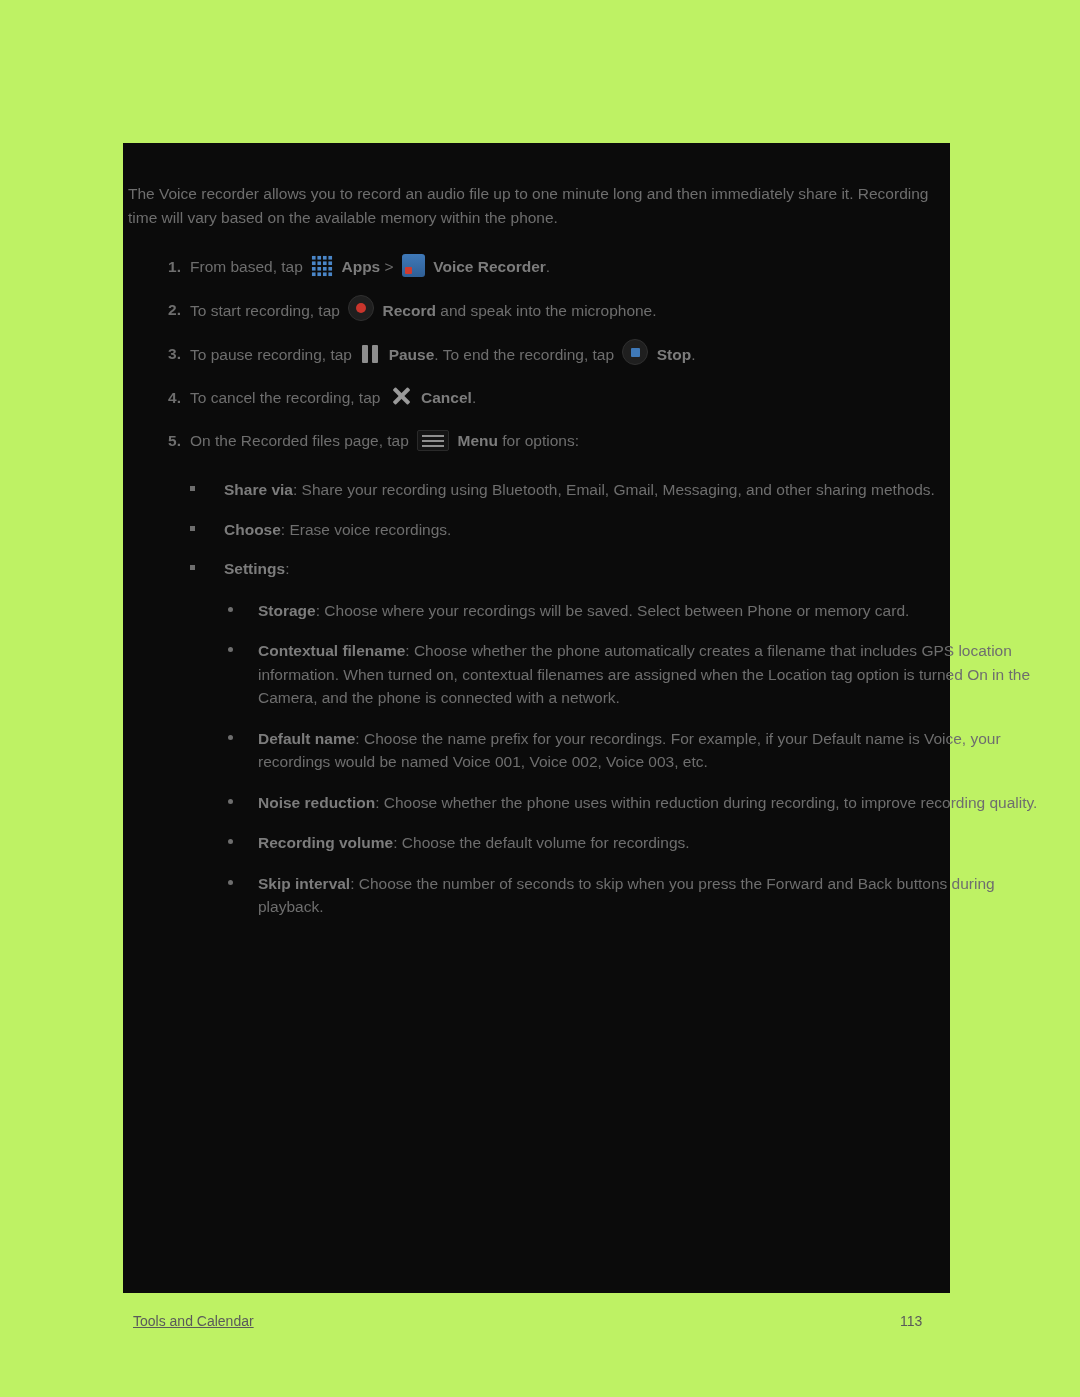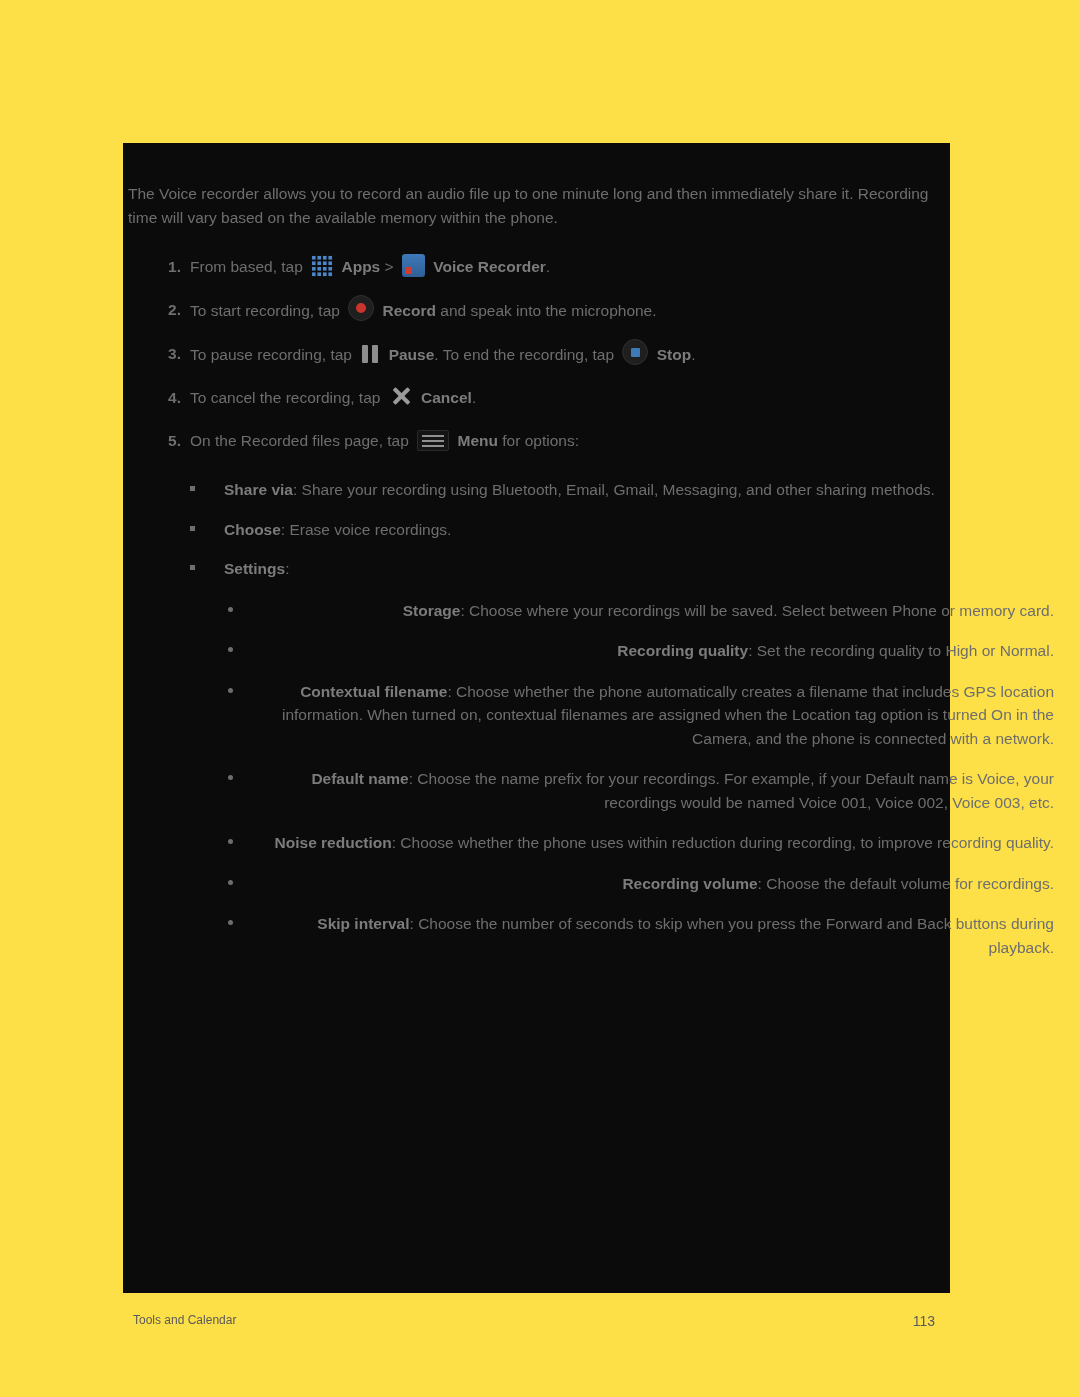--- a/index.html
+++ b/index.html
@@ -11,21 +11,21 @@
     width: 1080px;
     height: 1397px;
     overflow: hidden;
     font-family: "Liberation Sans", sans-serif;
   }
   .page {
     position: absolute;
     left: 0; top: 0;
     width: 1080px;
     height: 1397px;
-    background: #fde047;
+    background: #bef264;
   }
   .content-block {
     position: absolute;
     left: 123px;
     top: 143px;
     width: 827px;
     height: 1150px;
     background: #0b0b0b;
   }
   .intro {
@@ -193,44 +193,44 @@
   .subsub-list {
     margin-top: 18px;
   }
   .subsub {
     position: relative;
     padding-left: 34px;
     margin-bottom: 17px;
     font-size: 15.5px;
     line-height: 23.5px;
     color: #6e6e6e;
-    text-align: right;
   }
   .subsub .dot {
     position: absolute;
     left: 4px;
     top: 8px;
     width: 5px;
     height: 5px;
     border-radius: 50%;
     background: #6e6e6e;
   }
   .footer-left {
     position: absolute;
     left: 133px;
     top: 1313px;
-    font-size: 12px;
+    font-size: 14px;
     color: #5a5a5a;
+    text-decoration: underline;
   }
   .footer-right {
     position: absolute;
     left: 900px;
     top: 1313px;
     width: 48px;
-    text-align: center;
+    text-align: left;
     font-size: 14px;
     color: #5a5a5a;
   }
 </style>
 </head>
 <body>
 
 <div class="page">
   <div class="content-block"></div>
 
@@ -298,24 +298,20 @@
       <span class="bullet"></span>
       <b>Settings</b><span>:</span>
 
       <div class="subsub-list">
 
         <div class="subsub">
           <span class="dot"></span>
           <b>Storage</b><span>: Choose where your recordings will be saved. Select between Phone or memory card.</span>
         </div>
 
-        <div class="subsub">
-          <span class="dot"></span>
-          <b>Recording quality</b><span>: Set the recording quality to High or Normal.</span>
-        </div>
 
 
         <div class="subsub">
           <span class="dot"></span>
           <b>Contextual filename</b><span>: Choose whether the phone automatically creates a filename that includes GPS location information. When turned on, contextual filenames are assigned when the Location tag option is turned On in the Camera, and the phone is connected with a network.</span>
         </div>
 
         <div class="subsub">
           <span class="dot"></span>
           <b>Default name</b><span>: Choose the name prefix for your recordings. For example, if your Default name is Voice, your recordings would be named Voice 001, Voice 002, Voice 003, etc.</span>

